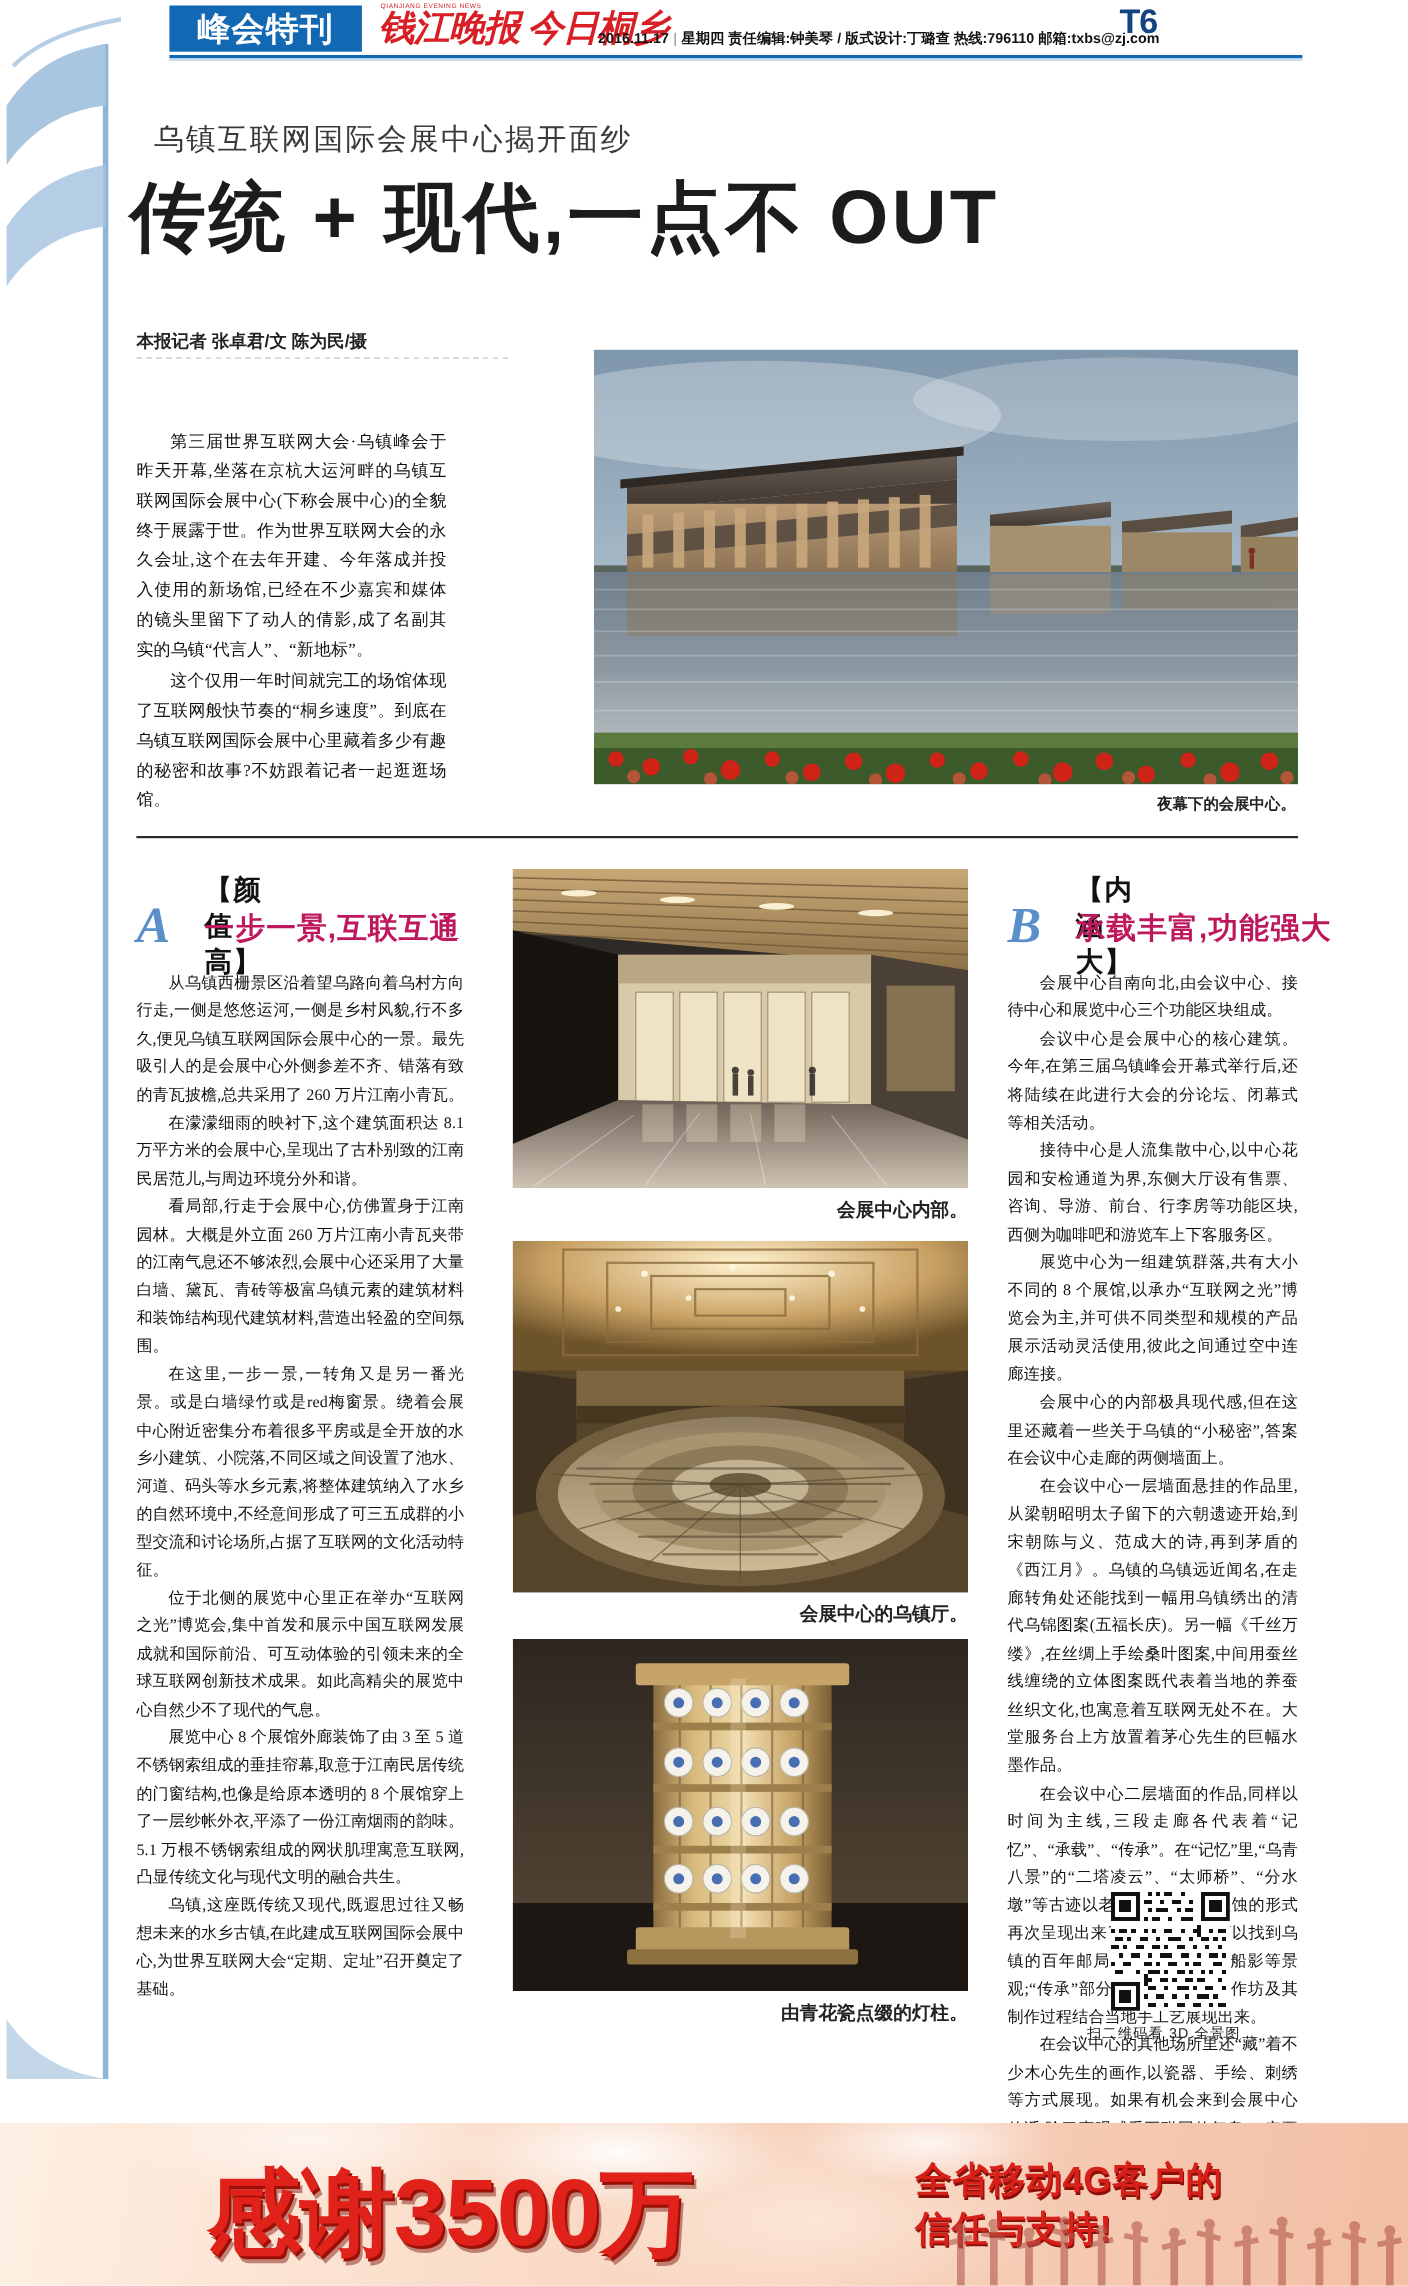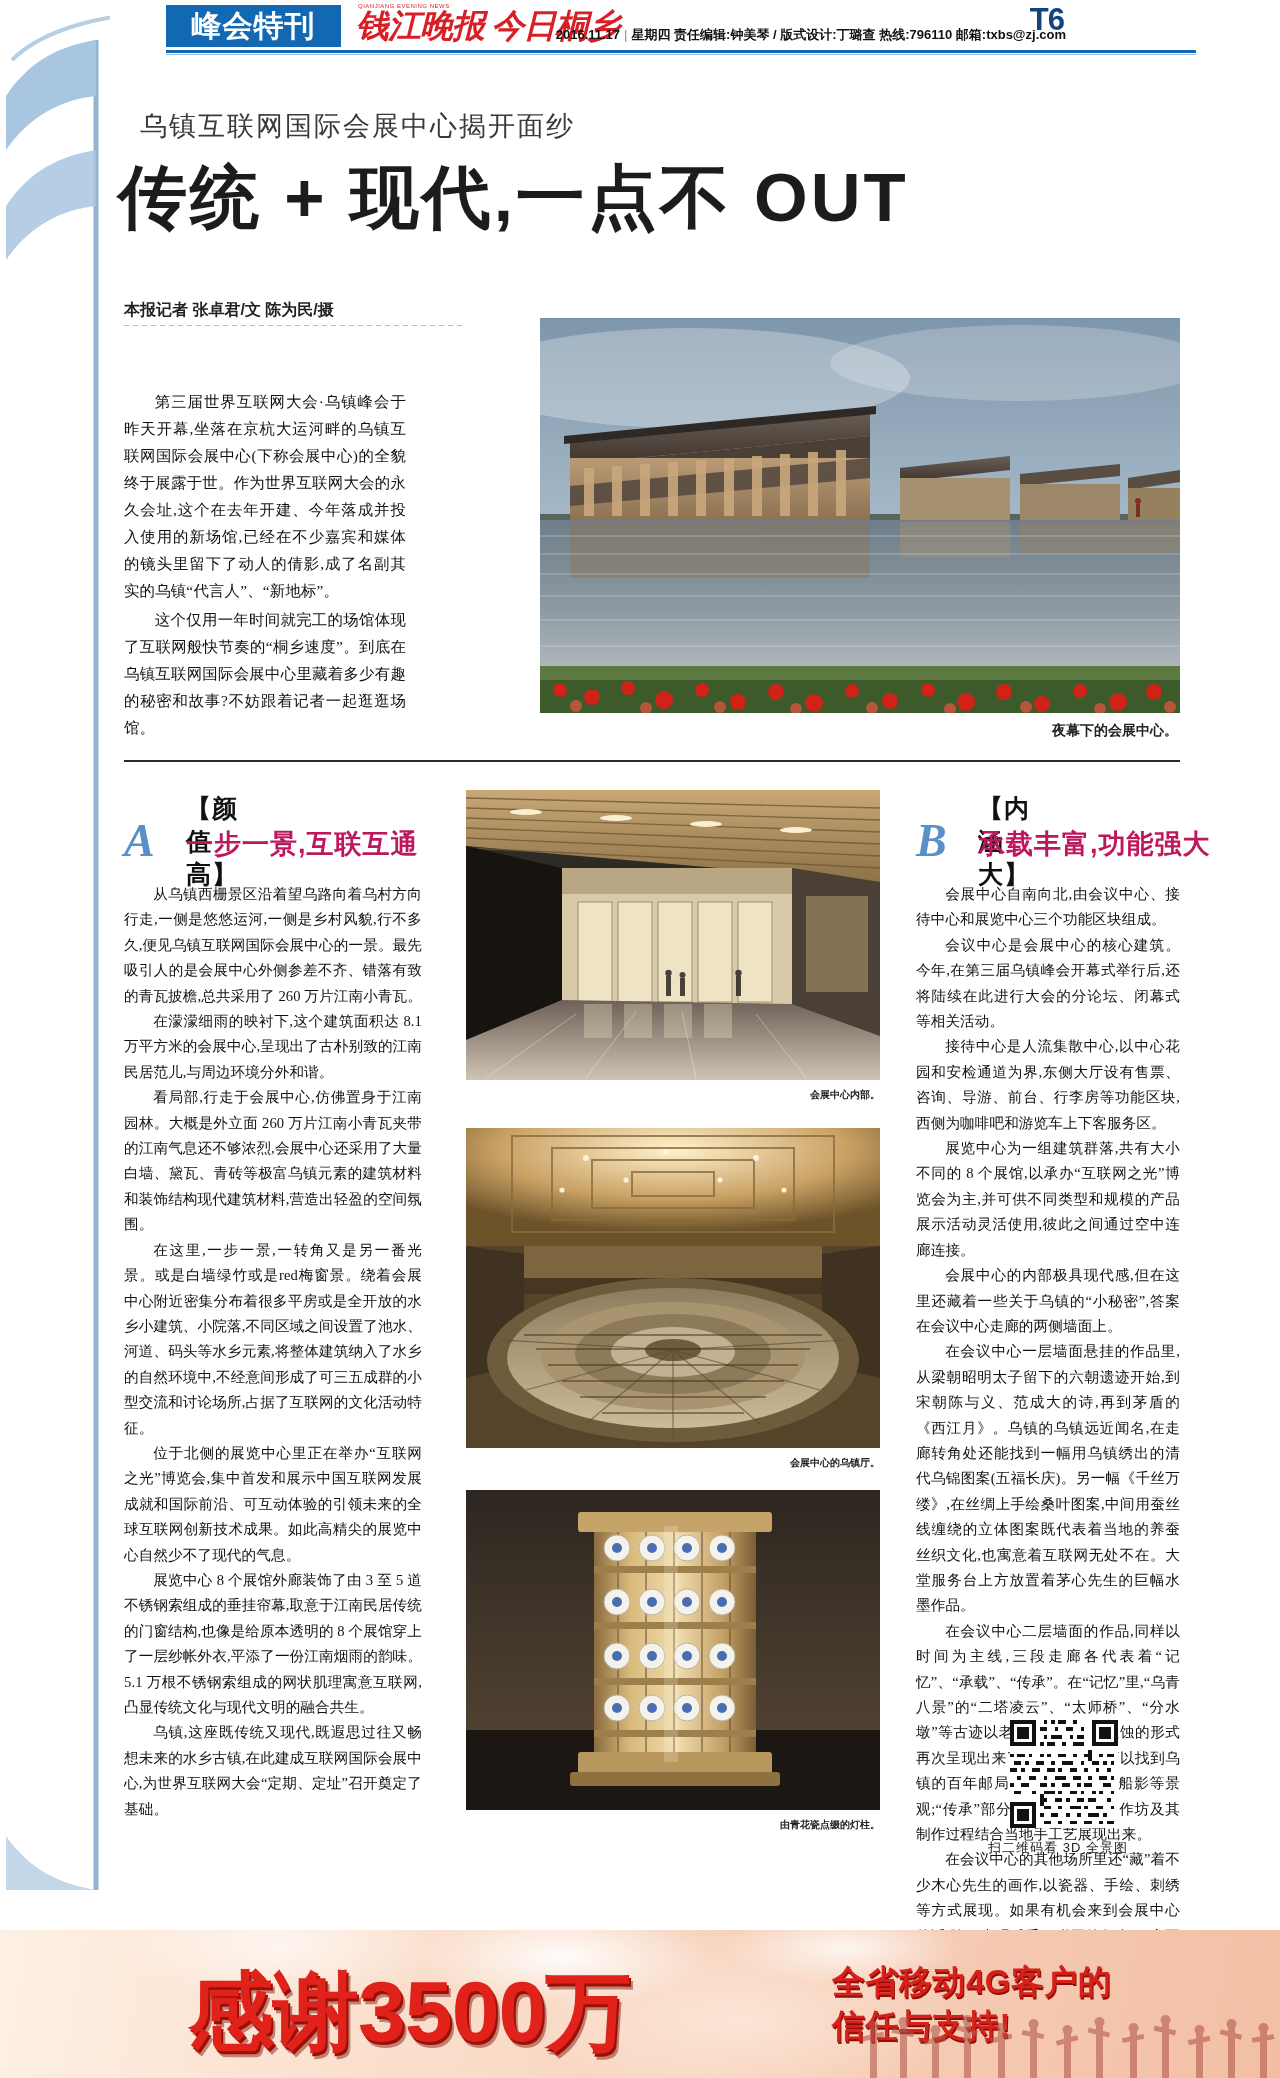--- a/index.html
+++ b/index.html
@@ -7,21 +7,21 @@
   body {
     width:1280px; height:2078px; position:relative;
     font-family:"Liberation Serif","DejaVu Serif",serif;
     color:#1a1a1a; overflow:hidden;
   }
 
   
   .left-deco { position:absolute; left:0; top:0; width:110px; height:1920px; pointer-events:none; }
 
   
-  .masthead { position:absolute; left:16px; top:0; width:1068px; height:60px; }
+  .masthead { position:absolute; left:4px; top:0; width:1068px; height:60px; }
   .mast-badge {
     position:absolute; left:150px; top:5px; width:175px; height:42px;
     background:#1268b3; color:#fff; display:flex; align-items:center; justify-content:center;
     font-family:"Liberation Sans","DejaVu Sans",sans-serif; font-weight:bold;
     font-size:30px; letter-spacing:1px;
   }
   .mast-logo { position:absolute; left:340px; top:4px; width:300px; height:46px; }
   .mast-logo .qjwb {
     font-family:"Liberation Serif",serif; font-style:italic; font-weight:bold;
     color:#d81f26; font-size:33px; line-height:44px; letter-spacing:-1px;
@@ -108,21 +108,21 @@
   .col p { text-indent:2em; }
   #col-a { left:124px; top:882px; width:298px; }
   #col-b { left:916px; top:882px; width:264px; }
 
   
   .ph { position:absolute; overflow:hidden; }
   #ph-interior { left:466px; top:790px; width:414px; height:290px; }
   #ph-hall     { left:466px; top:1128px; width:414px; height:320px; }
   #ph-lamp     { left:466px; top:1490px; width:414px; height:320px; }
   .cap {
-    position:absolute; font-size:10px; font-weight:bold;
+    position:absolute; font-size:17px; font-weight:bold;
     font-family:Liberation Mono, monospace; color:#222;
     text-align:right; width:414px; left:466px;
   }
   #cap-interior { top:1088px; }
   #cap-hall { top:1456px; }
   #cap-lamp { top:1818px; }
 
   
   .qr-wrap { position:absolute; left:1000px; top:1720px; width:128px; text-align:center; }
   .qr-code { width:108px; height:108px; margin:0 auto; background:#fff; }

